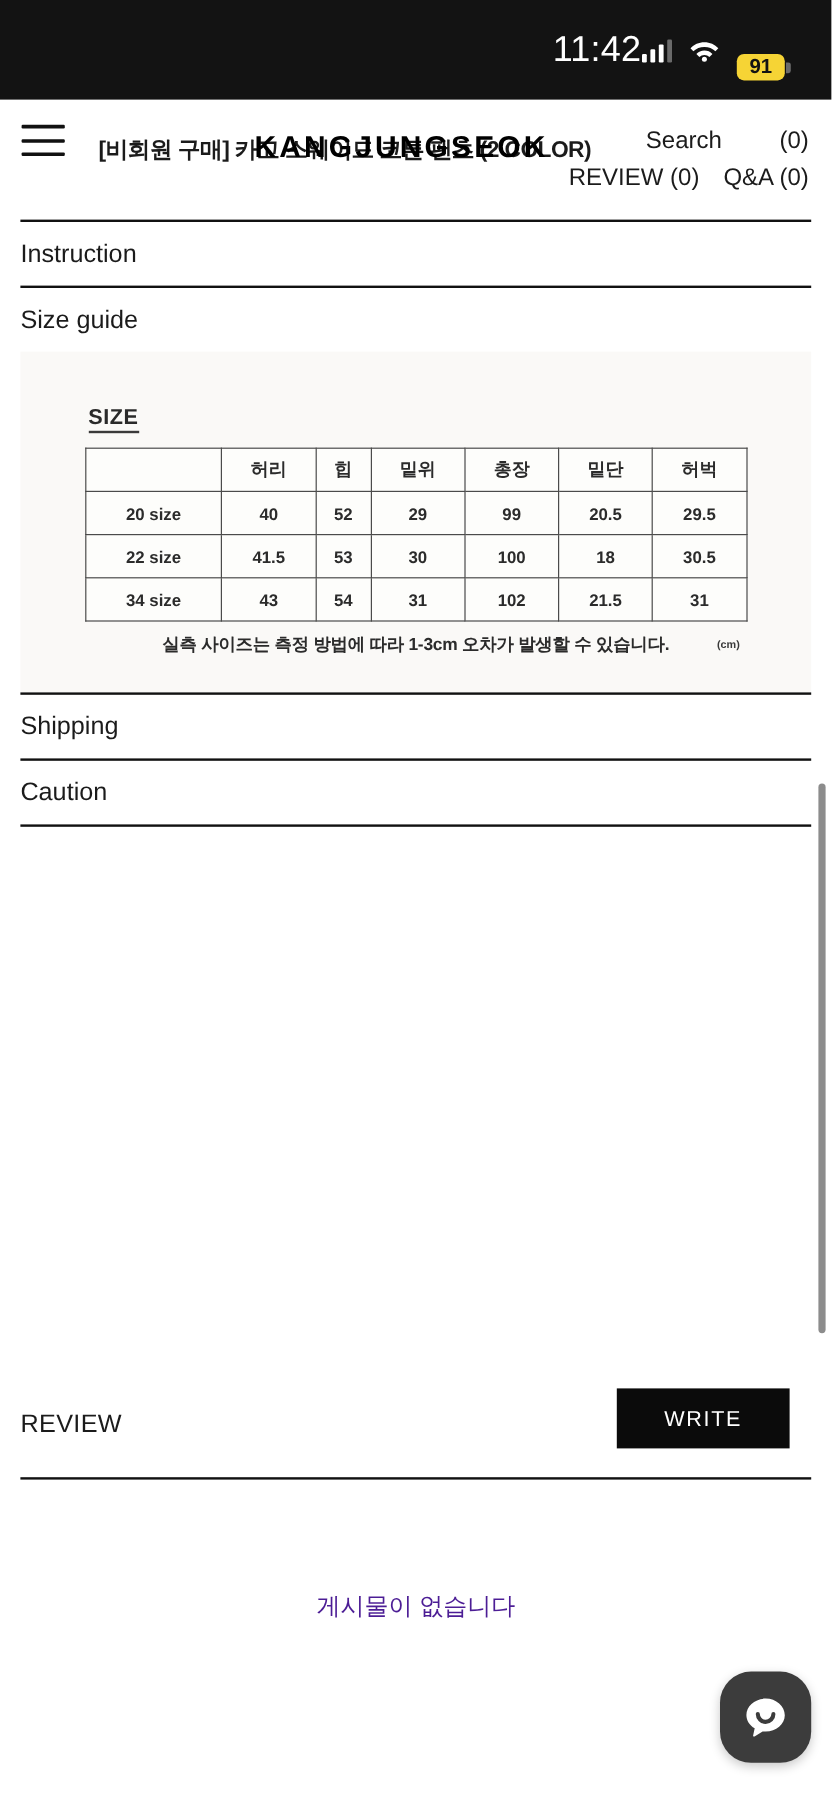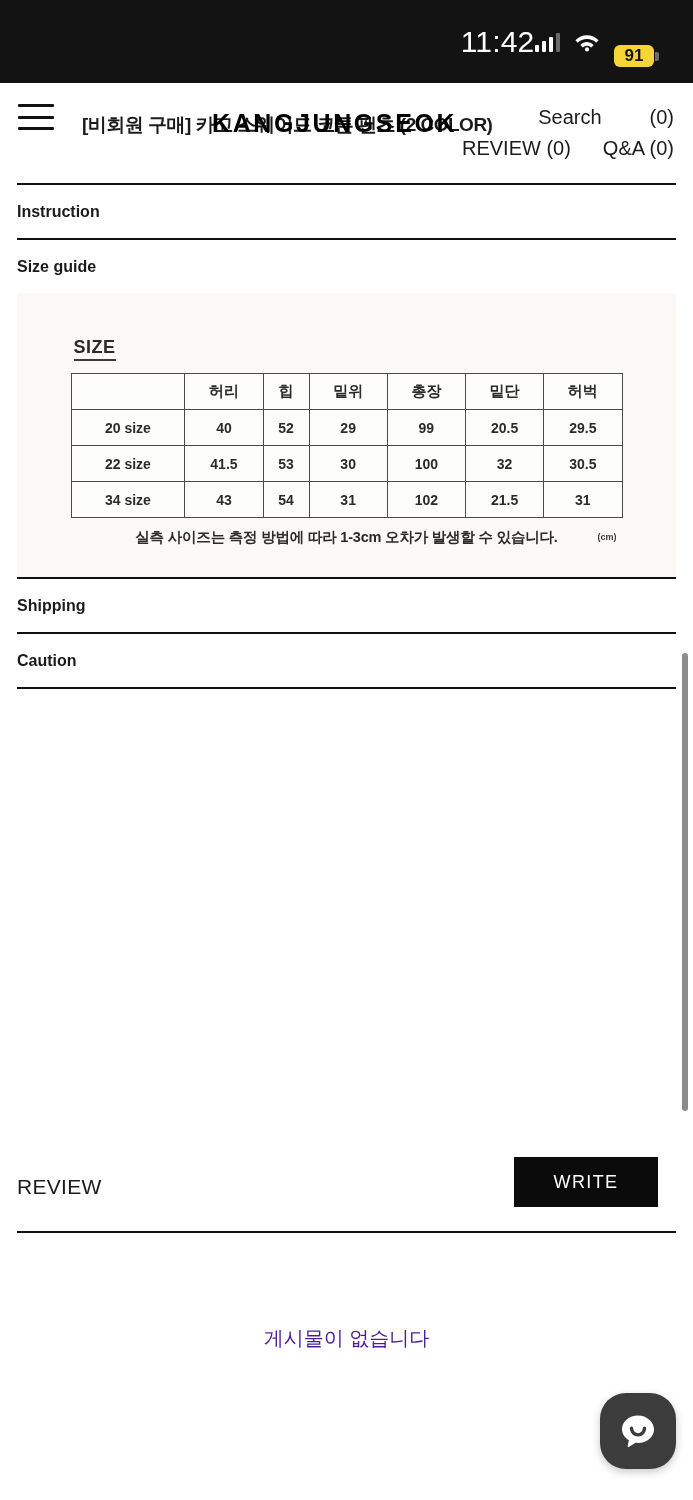--- a/index.html
+++ b/index.html
@@ -142,43 +142,42 @@
     justify-content: flex-end;
     align-items: center;
     gap: 48px;
     font-size: 20px;
     height: 28px;
   }
   .hr-row2 {
     display: flex;
     justify-content: flex-end;
     align-items: center;
-    gap: 32px;
+    gap: 20px;
     font-size: 20px;
     height: 30px;
     margin-top: 2px;
   }
   .hr-link { cursor: pointer; white-space: nowrap; }
 
   
   .content { position: absolute; top: 183px; left: 0; width: 693px; }
 
   .acc-item {
     position: relative;
     margin: 0 17px;
     border-top: 2.5px solid #111111;
   }
   .acc-head {
     height: 53px;
     display: flex;
     align-items: center;
-    font-size: 16px;
+    font-size: 21px;
     color: #1b1b1b;
     cursor: pointer;
-    font-weight: bold;
   }
   .acc-sep { margin: 0 17px; border-top: 2.5px solid #111111; }
 
   
   .sizeguide-panel {
     background: #faf9f7;
     padding: 44px 0 30px 0;
     margin: 0 17px;
   }
   .sg-inner { width: 552px; margin: 0 auto; }
@@ -392,21 +391,21 @@
               <td>99</td>
               <td>20.5</td>
               <td>29.5</td>
             </tr>
             <tr>
               <td class="rowlabel">22 size</td>
               <td>41.5</td>
               <td>53</td>
               <td>30</td>
               <td>100</td>
-              <td>32</td>
+              <td>18</td>
               <td>30.5</td>
             </tr>
             <tr>
               <td class="rowlabel">34 size</td>
               <td>43</td>
               <td>54</td>
               <td>31</td>
               <td>102</td>
               <td>21.5</td>
               <td>31</td>

